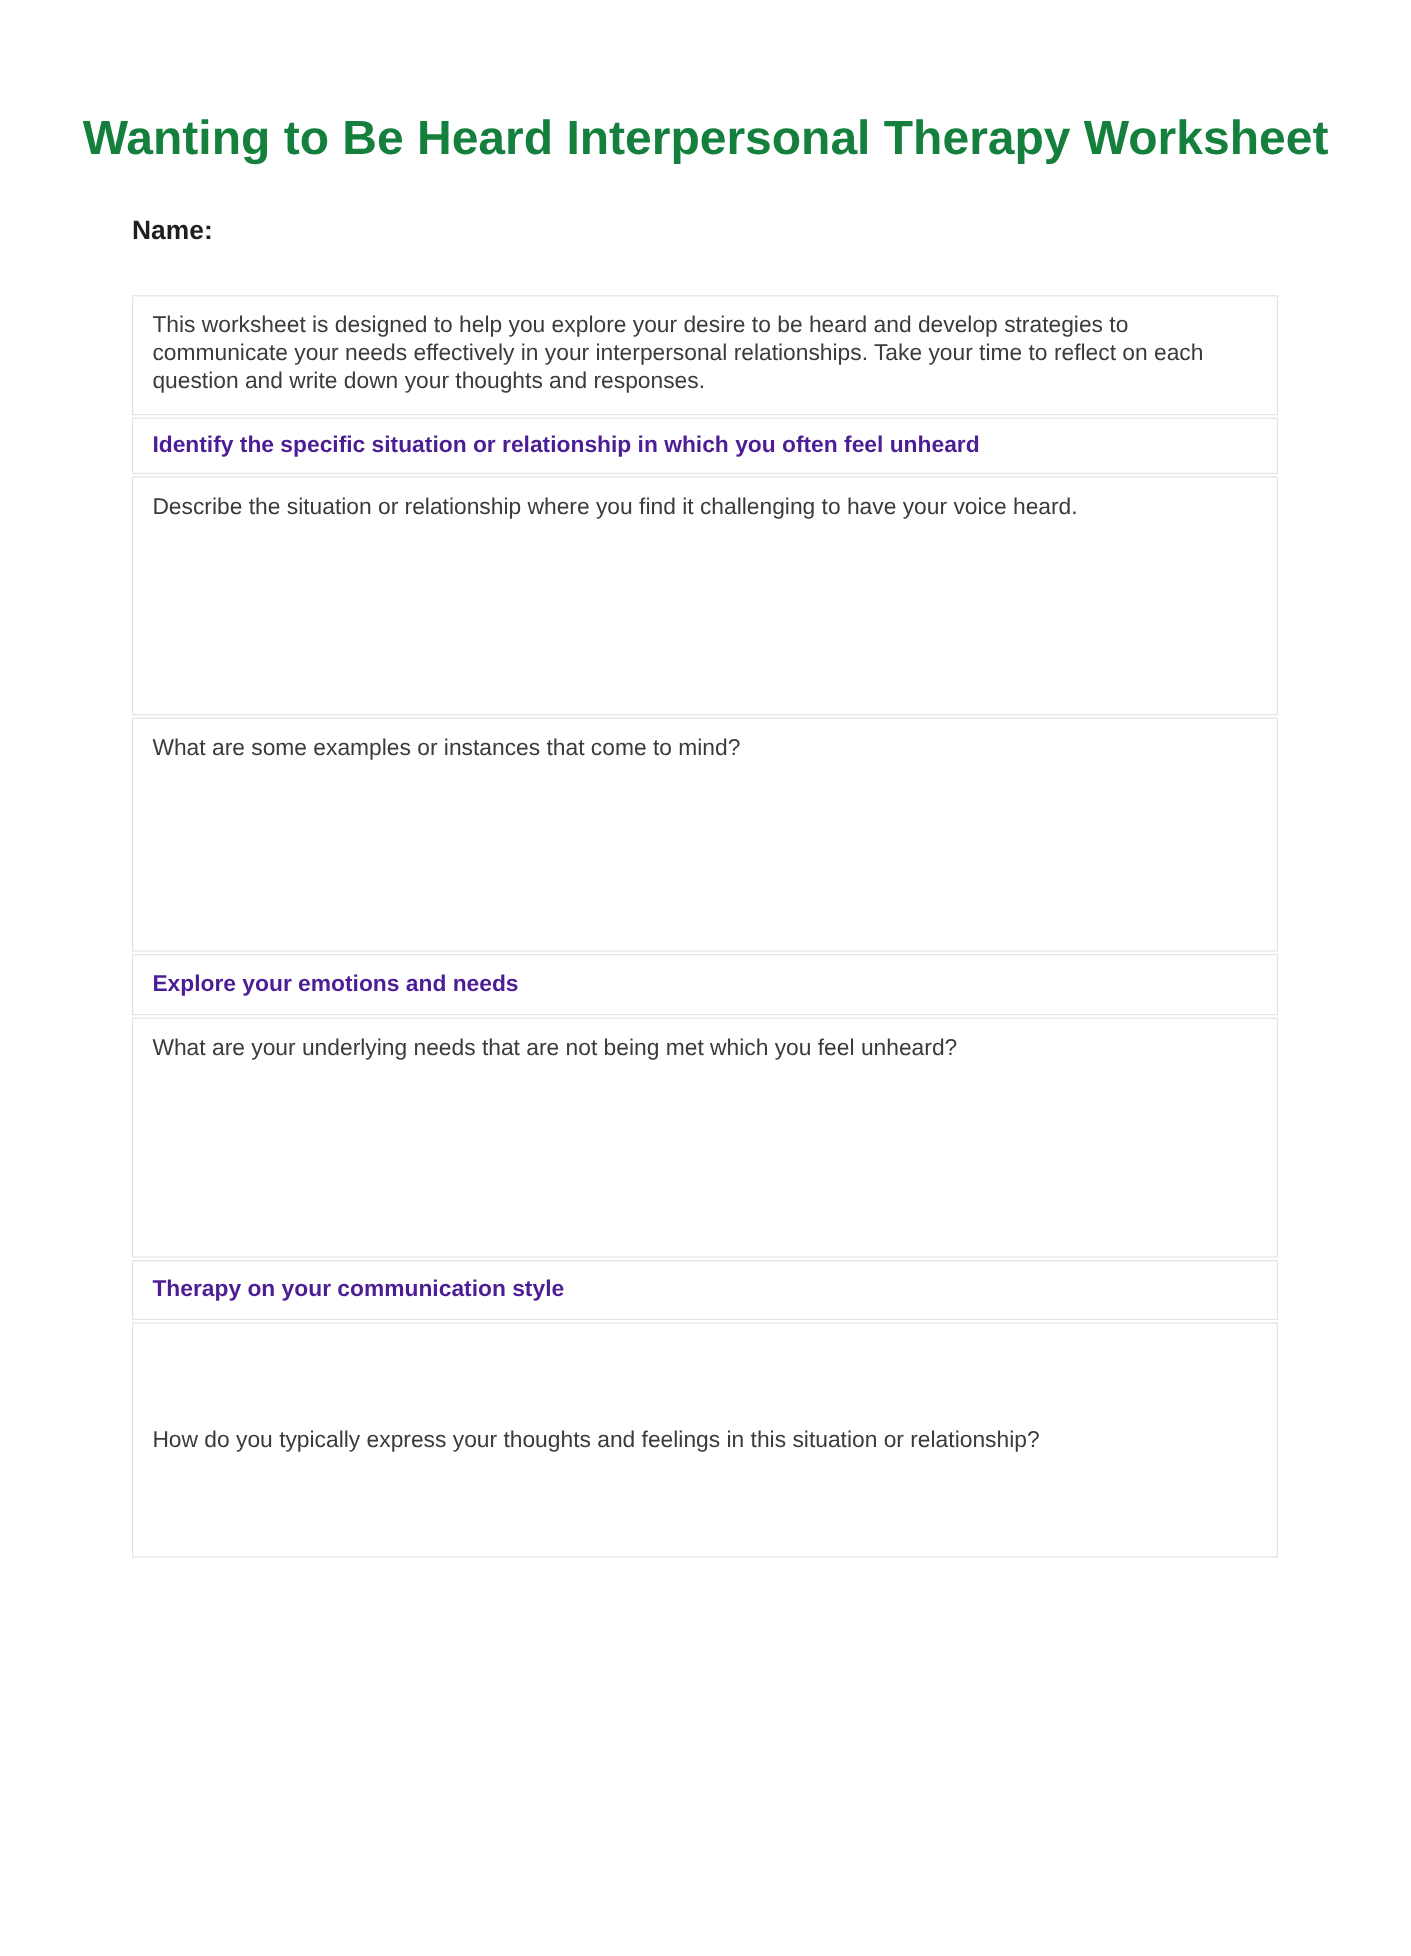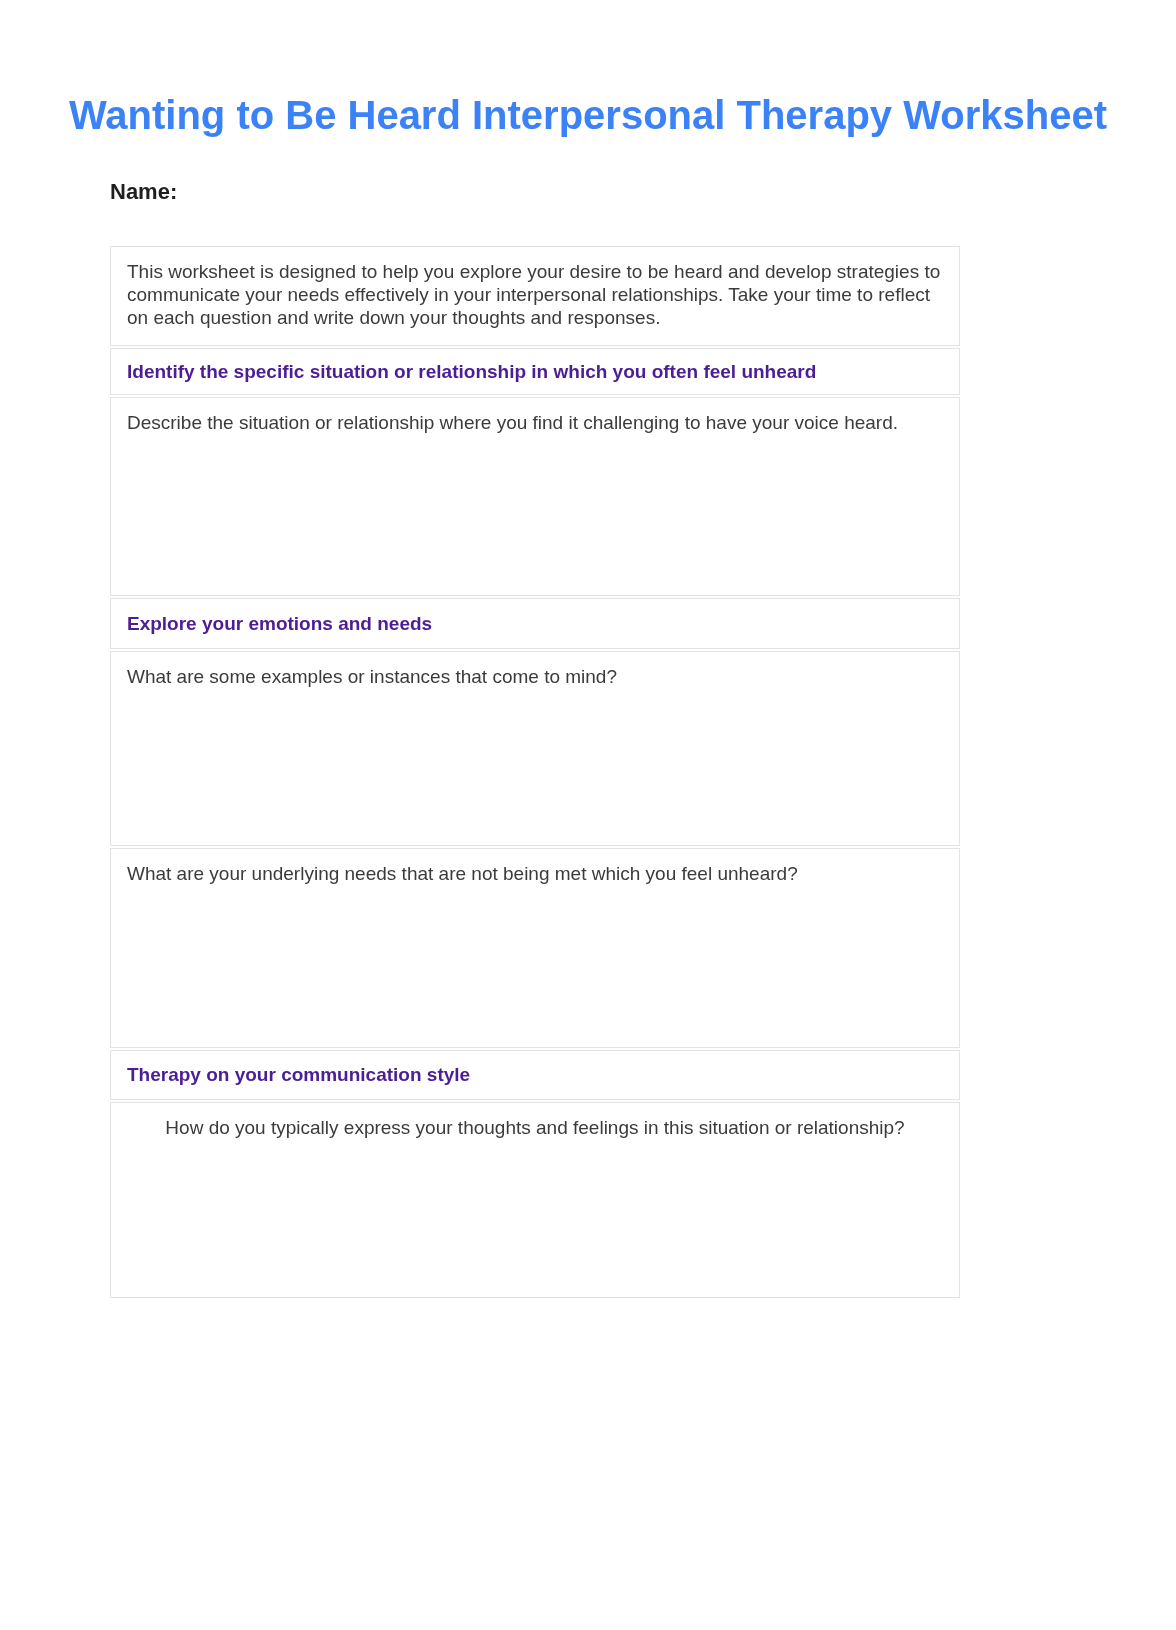--- a/index.html
+++ b/index.html
@@ -12,36 +12,36 @@
     position: relative;
     overflow: hidden;
   }
   .title {
     margin: 0;
     padding-top: 90px;
     text-align: center;
     font-size: 40px;
     line-height: 51px;
     font-weight: bold;
-    color: #3b82f6;
+    color: #15803d;
   }
   .meta {
     margin: 38px 0 0 110px;
   }
   .meta .label {
     font-weight: bold;
     font-size: 22px;
     line-height: 26px;
     color: #1f1f1f;
   }
   .meta .label + .label {
     margin-top: 14px;
   }
   .sheet {
-    width: 850px;
+    width: 955px;
     margin: 41px 12px 0 110px;
   }
   .box {
     border: 1px solid #e3e3e3;
     background: #ffffff;
     padding: 13px 16px;
     width: 100%;
   }
   .box + .box { margin-top: 2px; }
   .intro-text {
@@ -53,21 +53,20 @@
   }
   .header-box {
     display: flex;
     align-items: center;
     font-weight: bold;
     font-size: 19px;
     color: #4c1d95;
   }
   .question-box {
     display: flex;
-    flex-direction: column;
   }
   .prompt {
     font-size: 19px;
     line-height: 23px;
     color: #3b3b3b;
   }
   .answer-area {
     flex: 1;
   }
 </style>
@@ -90,27 +89,27 @@
 
     <div class="box header-box" style="height:47px;">
       <span>Identify the specific situation or relationship in which you often feel unheard</span>
     </div>
 
     <div class="box question-box" style="height:199px;">
       <div class="prompt">Describe the situation or relationship where you find it challenging to have your voice heard.</div>
       <div class="answer-area"></div>
     </div>
 
-    <div class="box header-box" style="height:51px;">
-      <span>Explore your emotions and needs</span>
-    </div>
-
     <div class="box question-box" style="height:195px;">
       <div class="prompt">What are some examples or instances that come to mind?</div>
       <div class="answer-area"></div>
+    </div>
+
+    <div class="box header-box" style="height:51px;">
+      <span>Explore your emotions and needs</span>
     </div>
 
 
     <div class="box question-box" style="height:200px;">
       <div class="prompt">What are your underlying needs that are not being met which you feel unheard?</div>
       <div class="answer-area"></div>
     </div>
 
     <div class="box header-box" style="height:50px;">
       <span>Therapy on your communication style</span>

